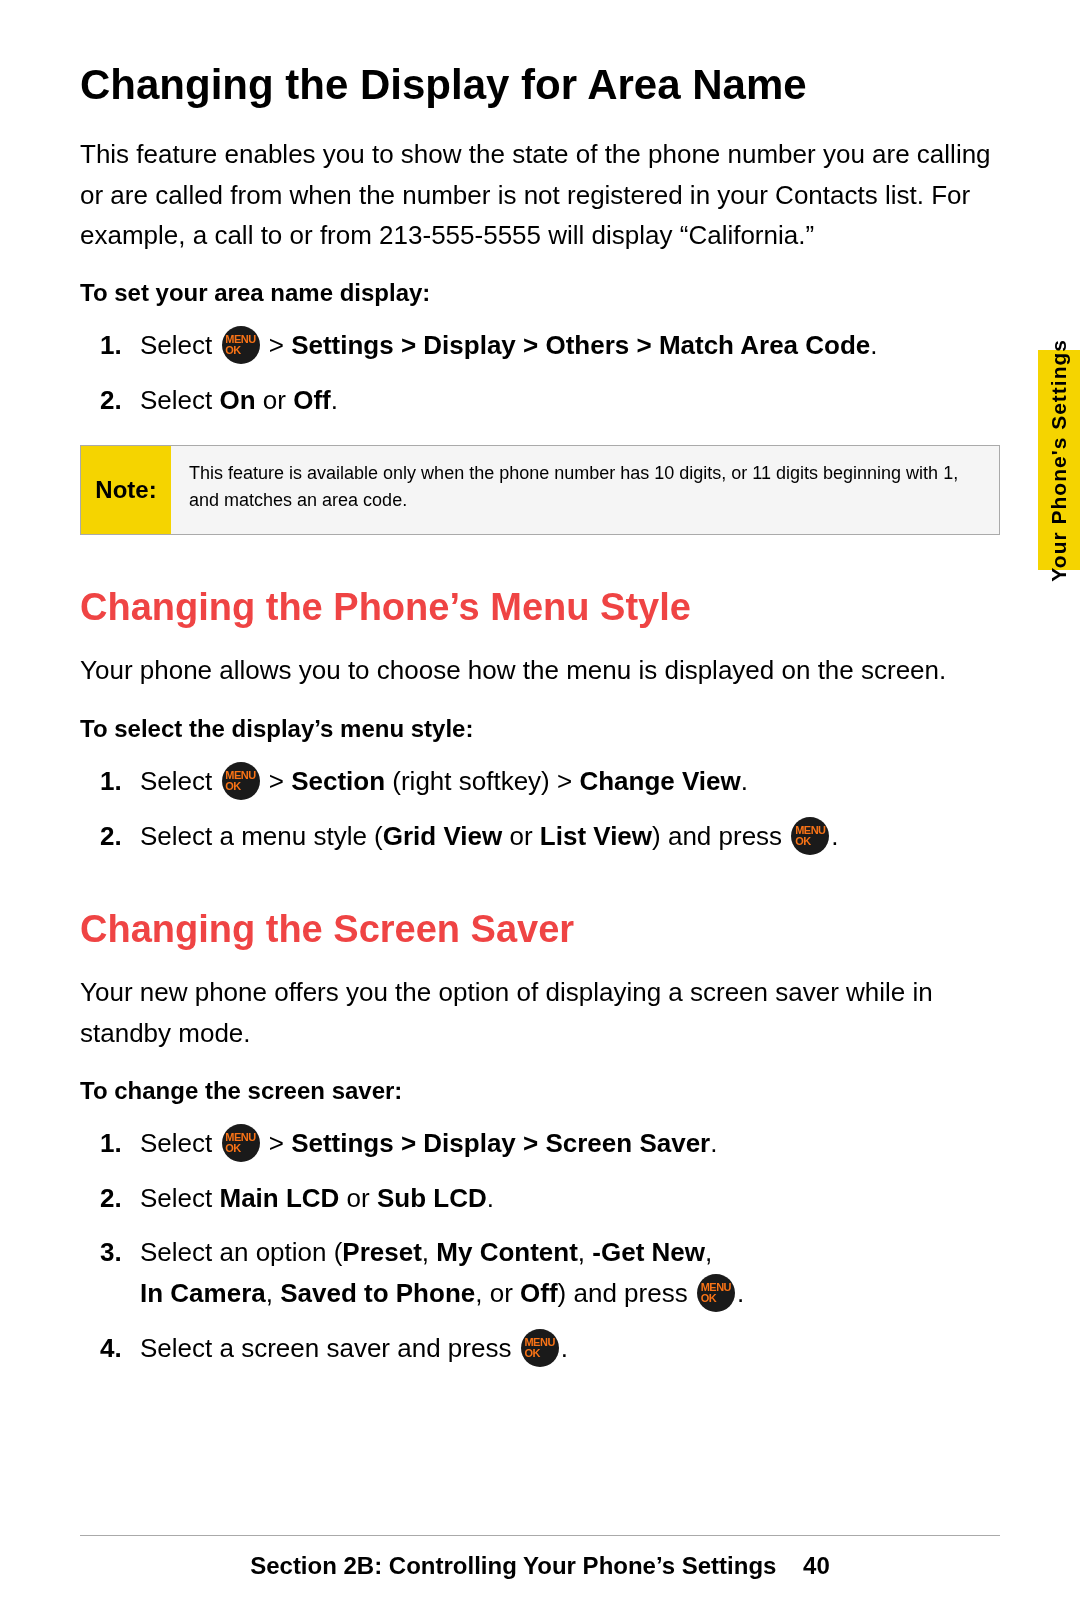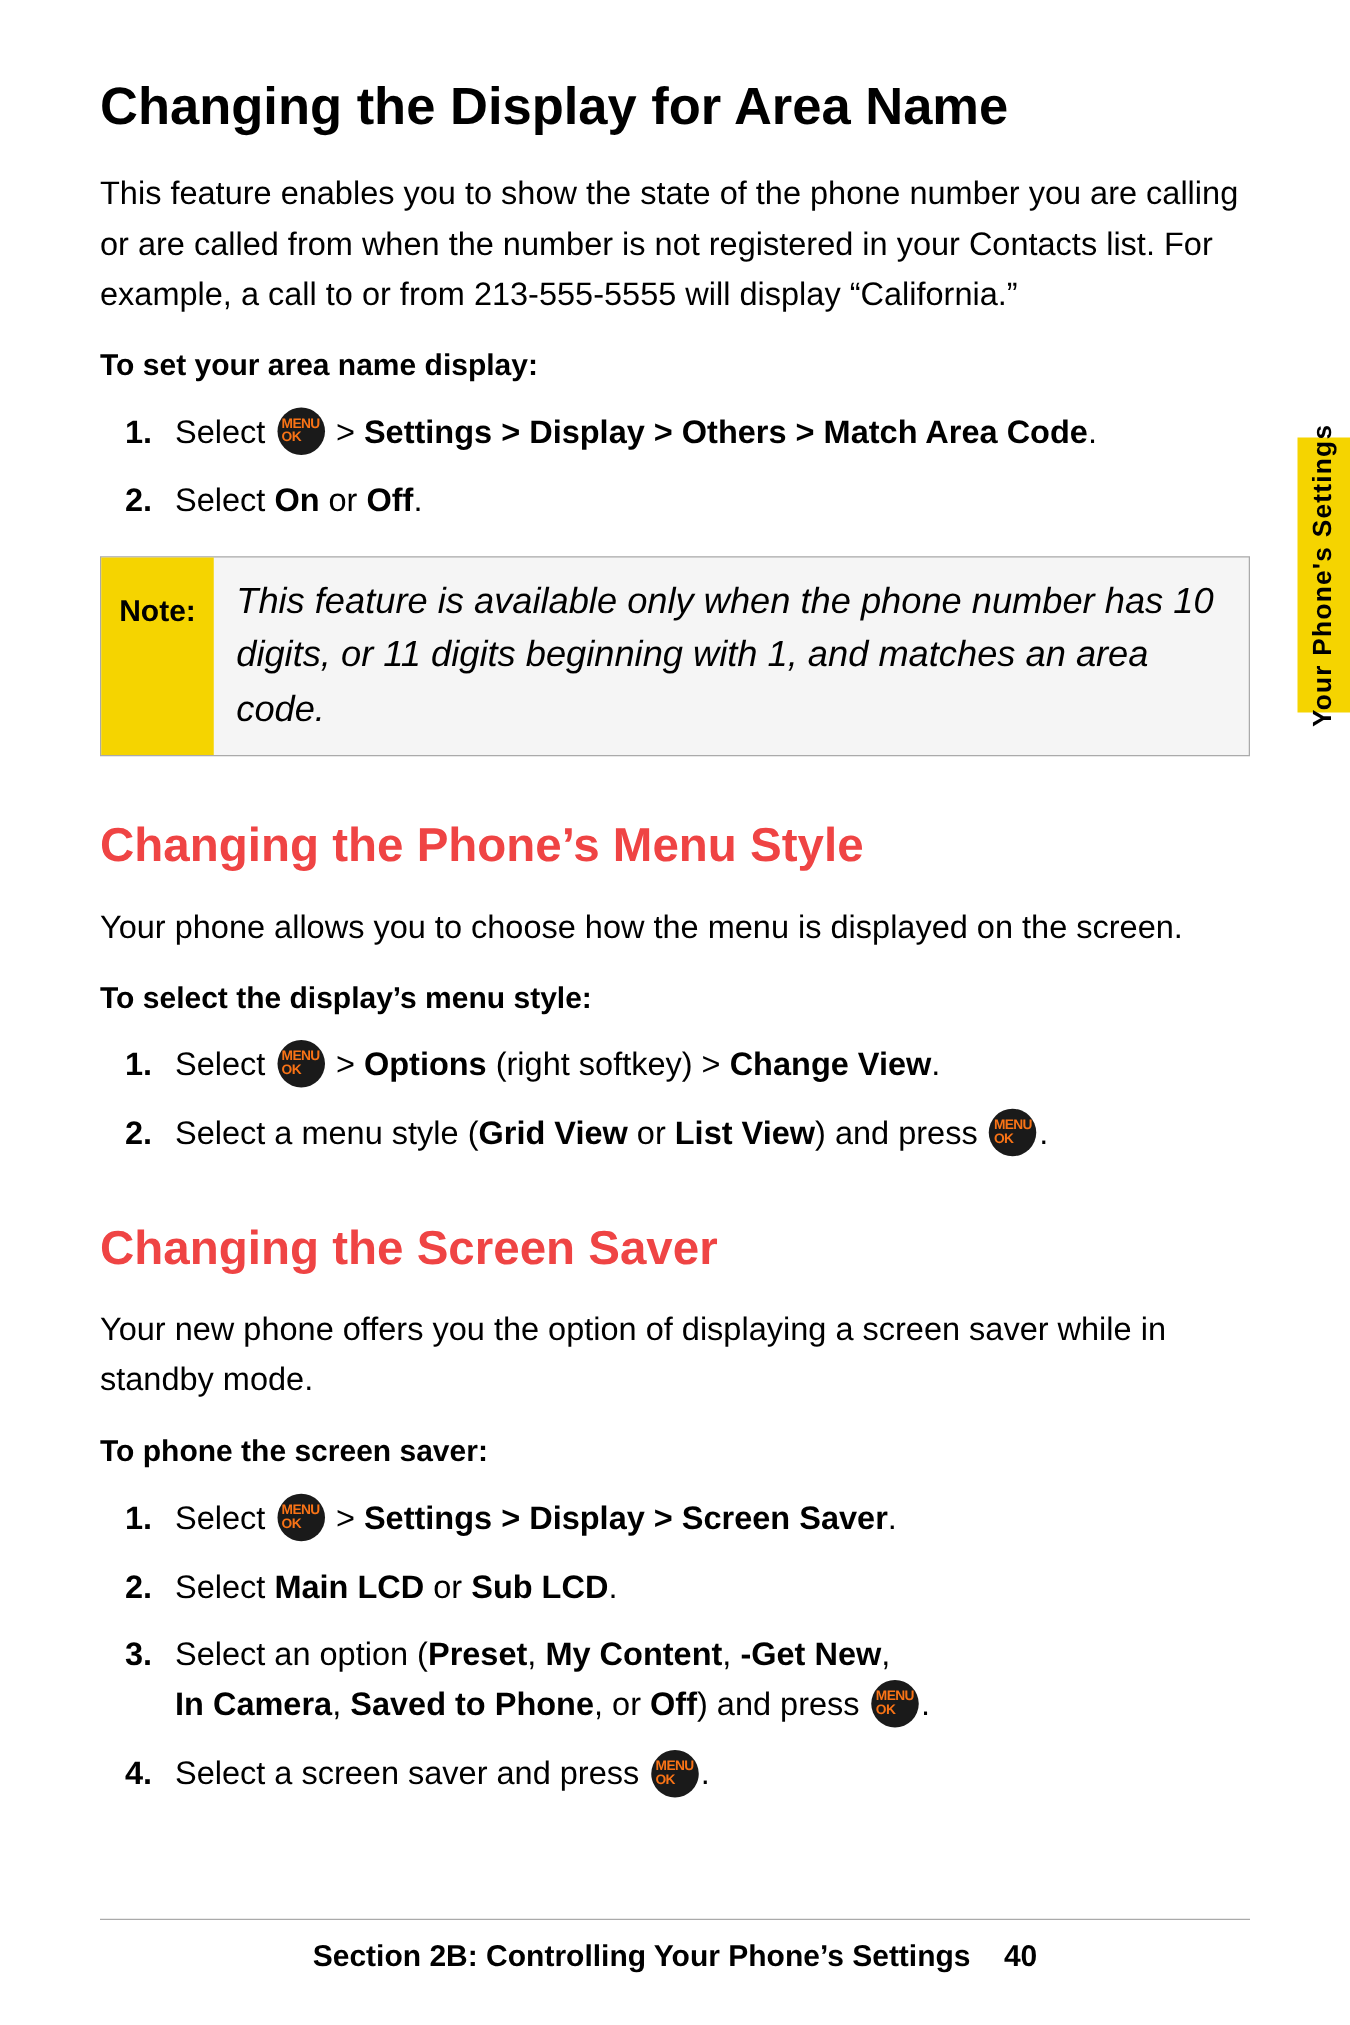--- a/index.html
+++ b/index.html
@@ -140,24 +140,23 @@
       align-items: flex-start;
       justify-content: center;
       padding: 30px 10px;
       font-size: 24px;
       font-weight: bold;
       color: #000;
     }
 
     .note-content {
       padding: 14px 18px;
-      font-size: 29px;
+      font-size: 18px;
       color: #000;
       line-height: 1.5;
-      font-style: italic;
     }
 
     .footer {
       position: absolute;
       bottom: 40px;
       left: 0;
       right: 0;
       text-align: center;
       font-size: 24px;
       font-weight: bold;
@@ -213,38 +212,38 @@
   <p class="body-text">Your phone allows you to choose how the menu is displayed on the screen.</p>
 
   <p class="instruction-label">To select the display’s menu style:</p>
 
   <ol class="steps-list">
     <li>
       <span class="step-number">1.</span>
       <span class="step-content">
         Select <span class="menu-icon">
             <span style="font-size:11px;font-weight:bold;">MENU<br>OK</span>
-          </span> &gt; <strong>Options</strong> (right softkey) &gt; <strong>Change View</strong>.
+          </span> &gt; <strong>Section</strong> (right softkey) &gt; <strong>Change View</strong>.
       </span>
     </li>
     <li>
       <span class="step-number">2.</span>
       <span class="step-content">
         Select a menu style (<strong>Grid View</strong> or <strong>List View</strong>) and press <span class="menu-icon">
             <span style="font-size:11px;font-weight:bold;">MENU<br>OK</span>
           </span>.
       </span>
     </li>
   </ol>
 
   <h2 class="section-title">Changing the Screen Saver</h2>
 
   <p class="body-text">Your new phone offers you the option of displaying a screen saver while in standby mode.</p>
 
-  <p class="instruction-label">To phone the screen saver:</p>
+  <p class="instruction-label">To change the screen saver:</p>
 
   <ol class="steps-list">
     <li>
       <span class="step-number">1.</span>
       <span class="step-content">
         Select <span class="menu-icon">
             <span style="font-size:11px;font-weight:bold;">MENU<br>OK</span>
           </span> &gt; <strong>Settings &gt; Display &gt; Screen Saver</strong>.
       </span>
     </li>

